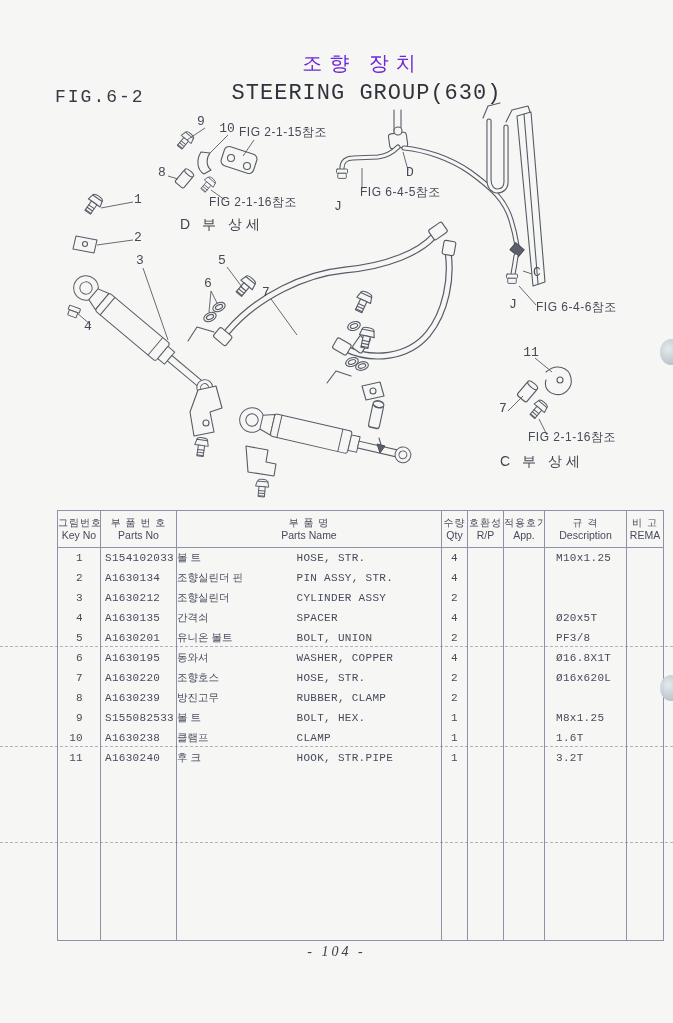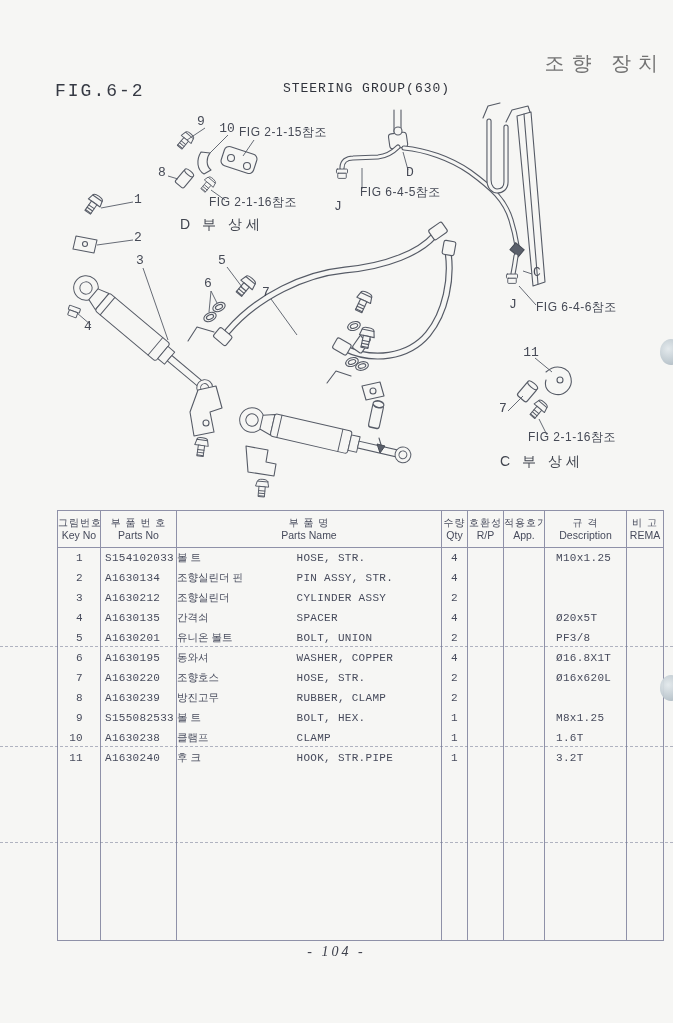--- a/index.html
+++ b/index.html
@@ -2,26 +2,26 @@
 <html><head>
 <meta charset="utf-8">
 <style>
   html,body{margin:0;padding:0}
   body{
     width:673px;height:1023px;position:relative;overflow:hidden;
     background:#f6f6f4;color:#434753;
     font-family:"Liberation Sans", sans-serif;
   }
   
-  .fig-label{position:absolute;left:55px;top:81px;font-family:"Liberation Mono",monospace;
+  .fig-label{position:absolute;left:55px;top:87px;font-family:"Liberation Mono",monospace;
     font-size:18px;letter-spacing:2px;color:#363a44}
-  .title-ko{position:absolute;left:0;right:8px;top:50px;text-align:right;
-    font-size:20px;letter-spacing:7px;color:#737373;text-indent:60px}
+  .title-ko{position:absolute;left:0;right:8px;top:50px;text-align:center;
+    font-size:20px;letter-spacing:7px;color:#6d28d9;text-indent:60px}
   .title-en{position:absolute;left:0;right:0;top:81px;text-align:center;
-    font-family:"Liberation Mono",monospace;font-size:13px;letter-spacing:1px;color:#30333c;text-indent:60px}
+    font-family:"Liberation Mono",monospace;font-size:22px;letter-spacing:1px;color:#30333c;text-indent:60px}
   
   svg#diagram{position:absolute;left:0;top:0}
   svg .ln{stroke:#565b66;stroke-width:1.1;fill:none;stroke-linecap:round;stroke-linejoin:round}
   svg .fillbg{fill:#f6f6f4}
   svg .pipe-o{stroke:#565b66;stroke-width:5.2;fill:none;stroke-linecap:round}
   svg .pipe-i{stroke:#f6f6f4;stroke-width:3;fill:none;stroke-linecap:round}
   svg .hose-o{stroke:#565b66;stroke-width:7;fill:none;stroke-linecap:round}
   svg .hose-i{stroke:#f6f6f4;stroke-width:4.6;fill:none;stroke-linecap:round}
   svg .leader{stroke:#565b66;stroke-width:0.9;fill:none}
   svg .dark{fill:#5b606b;stroke:#464b55}

